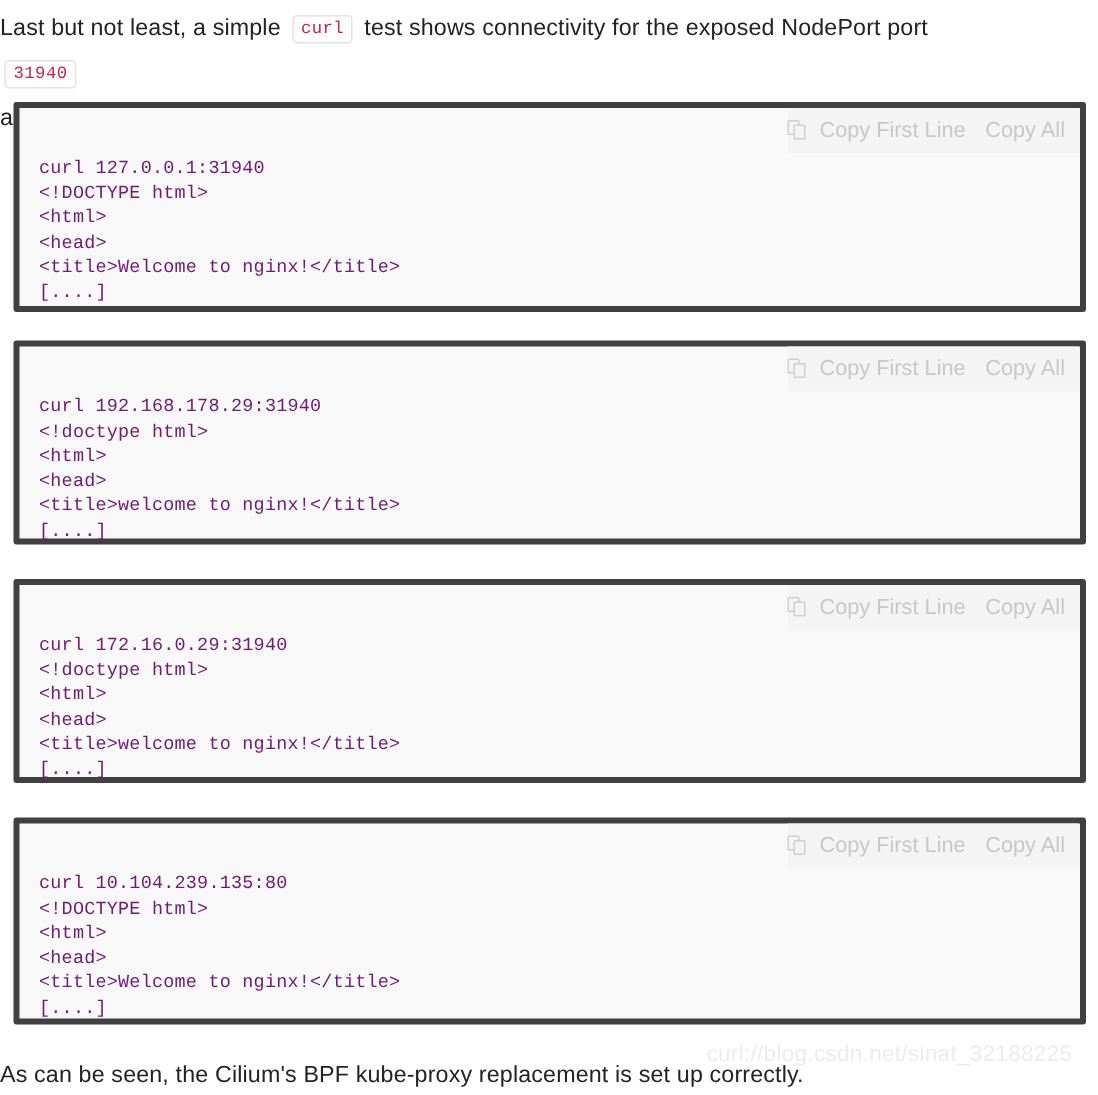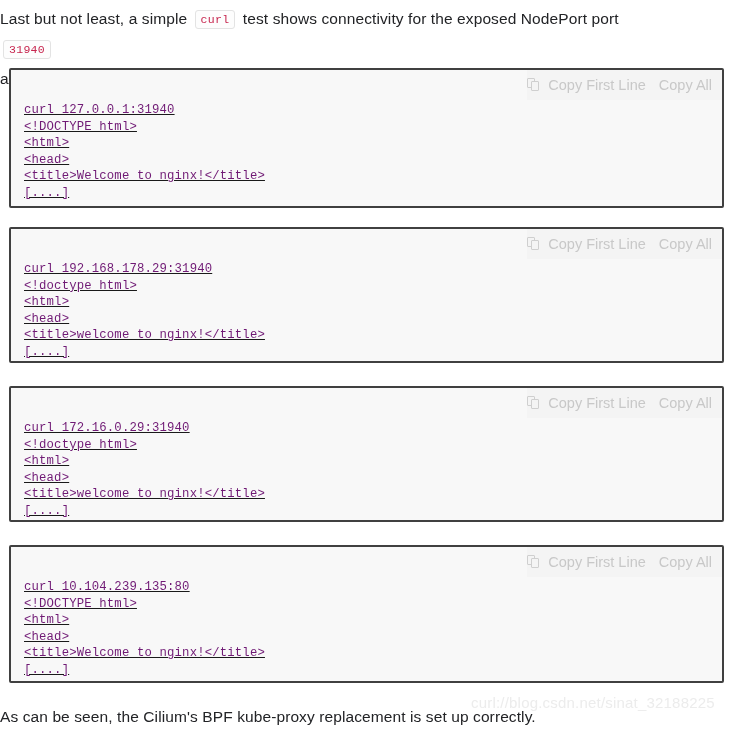--- a/index.html
+++ b/index.html
@@ -51,23 +51,22 @@
     letter-spacing: 0.3px;
   }
 
   
   .code-block {
     position: absolute;
     left: 9px;
     width: 715px;
     box-sizing: border-box;
     background: #f8f8f8;
-    border: 2px solid #404040;
+    border: 4px solid #404040;
     border-radius: 2px;
-    text-decoration: underline;
   }
   .code-toolbar {
     position: absolute;
     top: 0;
     right: 0;
     height: 30px;
     display: flex;
     align-items: center;
     padding-right: 10px;
     background: #f4f4f4;

